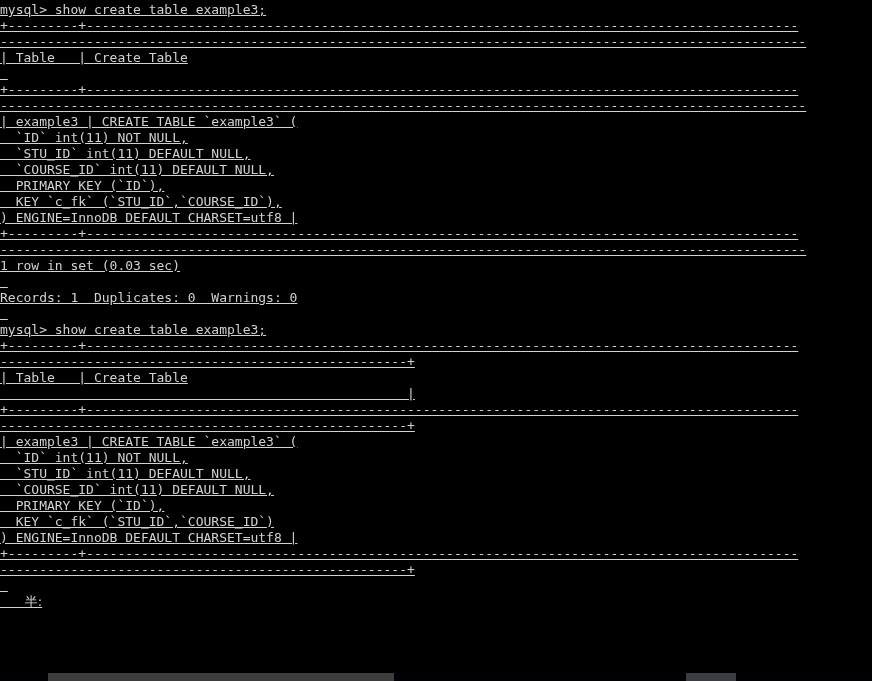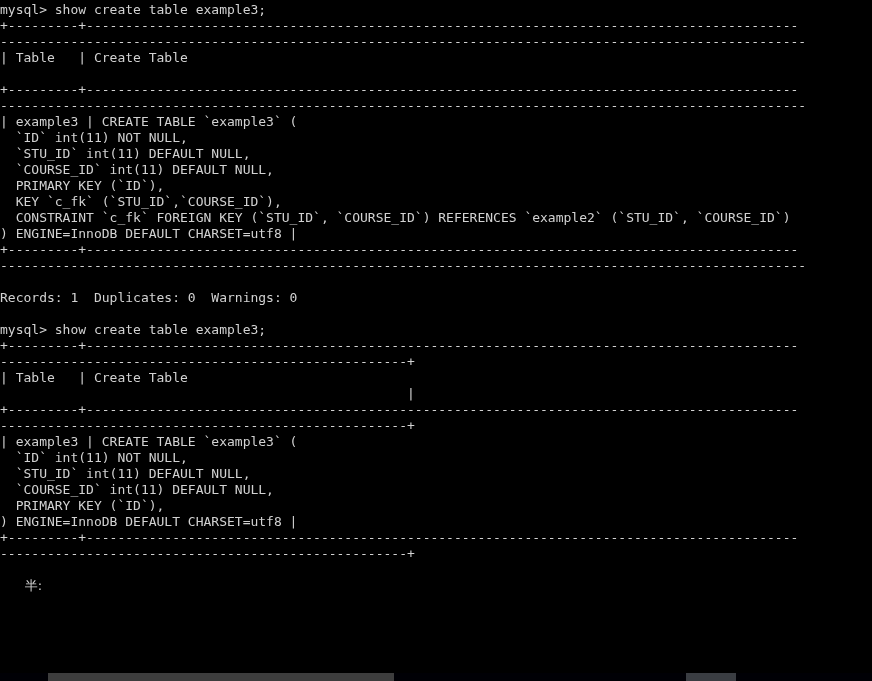--- a/index.html
+++ b/index.html
@@ -23,20 +23,21 @@
     font-size: 13px;
     line-height: 16px;
     letter-spacing: 0px;
     overflow: hidden;
   }
   #screen {
     position: absolute;
     left: 0px;
     top: 2px;
     width: 872px;
+    text-decoration: underline;
   }
   .row {
     display: block;
     height: 16px;
     line-height: 16px;
     white-space: pre;
     font-family: "DejaVu Sans Mono", "Liberation Mono", monospace;
     font-size: 13px;
     color: #d2d2d2;
     overflow: hidden;
@@ -83,39 +84,40 @@
       <div class="row">| Table   | Create Table</div>
       <div class="row blank"> </div>
       <div class="row">+---------+-------------------------------------------------------------------------------------------</div>
       <div class="row">-------------------------------------------------------------------------------------------------------</div>
       <div class="row">| example3 | CREATE TABLE `example3` (</div>
       <div class="row">  `ID` int(11) NOT NULL,</div>
       <div class="row">  `STU_ID` int(11) DEFAULT NULL,</div>
       <div class="row">  `COURSE_ID` int(11) DEFAULT NULL,</div>
       <div class="row">  PRIMARY KEY (`ID`),</div>
       <div class="row">  KEY `c_fk` (`STU_ID`,`COURSE_ID`),</div>
-      <div class="row">  CONSTRAINT `c_fk` FOREIGN KEY (`STU_ID`, `COURSE_ID`) REFERENCES `example2` (`STU_ID`, `COURSE_ID`)</div>
       <div class="row">) ENGINE=InnoDB DEFAULT CHARSET=utf8 |</div>
       <div class="row">+---------+-------------------------------------------------------------------------------------------</div>
       <div class="row">-------------------------------------------------------------------------------------------------------</div>
+      <div class="row">1 row in set (0.03 sec)</div>
       <div class="row blank"> </div>
       <div class="row">Records: 1  Duplicates: 0  Warnings: 0</div>
       <div class="row blank"> </div>
       <div class="row">mysql&gt; show create table example3;</div>
       <div class="row">+---------+-------------------------------------------------------------------------------------------</div>
       <div class="row">----------------------------------------------------+</div>
       <div class="row">| Table   | Create Table</div>
       <div class="row">                                                    |</div>
       <div class="row">+---------+-------------------------------------------------------------------------------------------</div>
       <div class="row">----------------------------------------------------+</div>
       <div class="row">| example3 | CREATE TABLE `example3` (</div>
       <div class="row">  `ID` int(11) NOT NULL,</div>
       <div class="row">  `STU_ID` int(11) DEFAULT NULL,</div>
       <div class="row">  `COURSE_ID` int(11) DEFAULT NULL,</div>
       <div class="row">  PRIMARY KEY (`ID`),</div>
+      <div class="row">  KEY `c_fk` (`STU_ID`,`COURSE_ID`)</div>
       <div class="row">) ENGINE=InnoDB DEFAULT CHARSET=utf8 |</div>
       <div class="row">+---------+-------------------------------------------------------------------------------------------</div>
       <div class="row">----------------------------------------------------+</div>
       <div class="row blank"> </div>
       <div class="row cjk">      半:</div>
     </div>
   <div id="taskbar">
     <div class="tb-seg main"></div>
     <div class="tb-seg alt"></div>
   </div>

